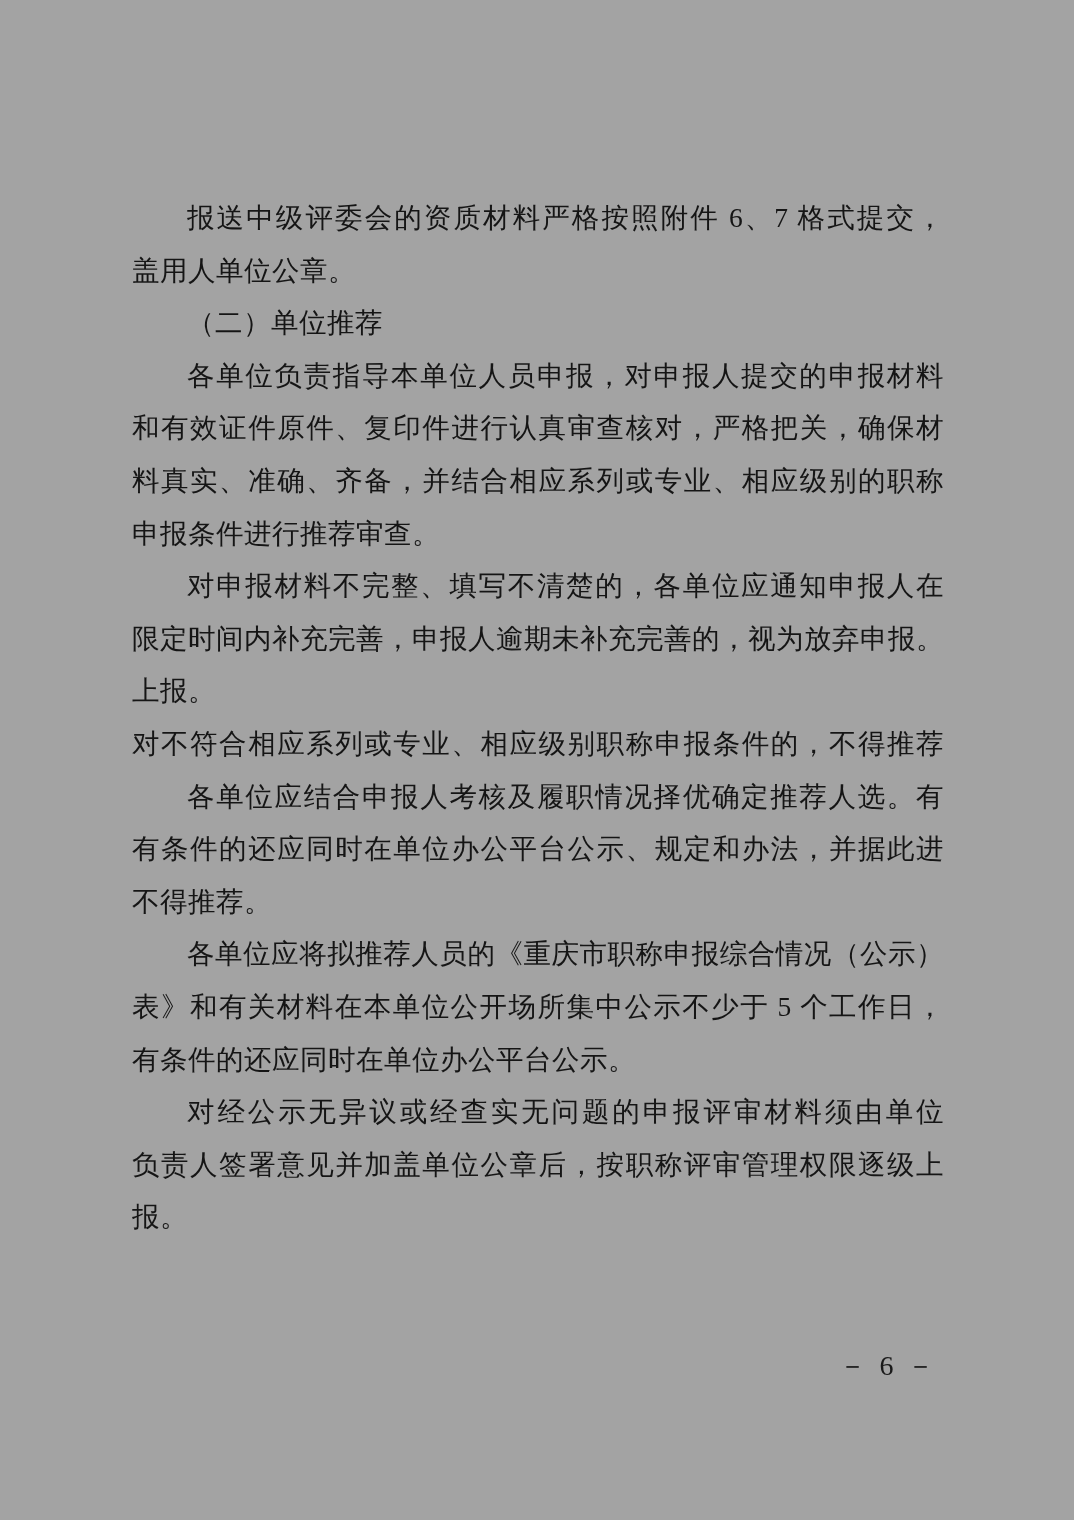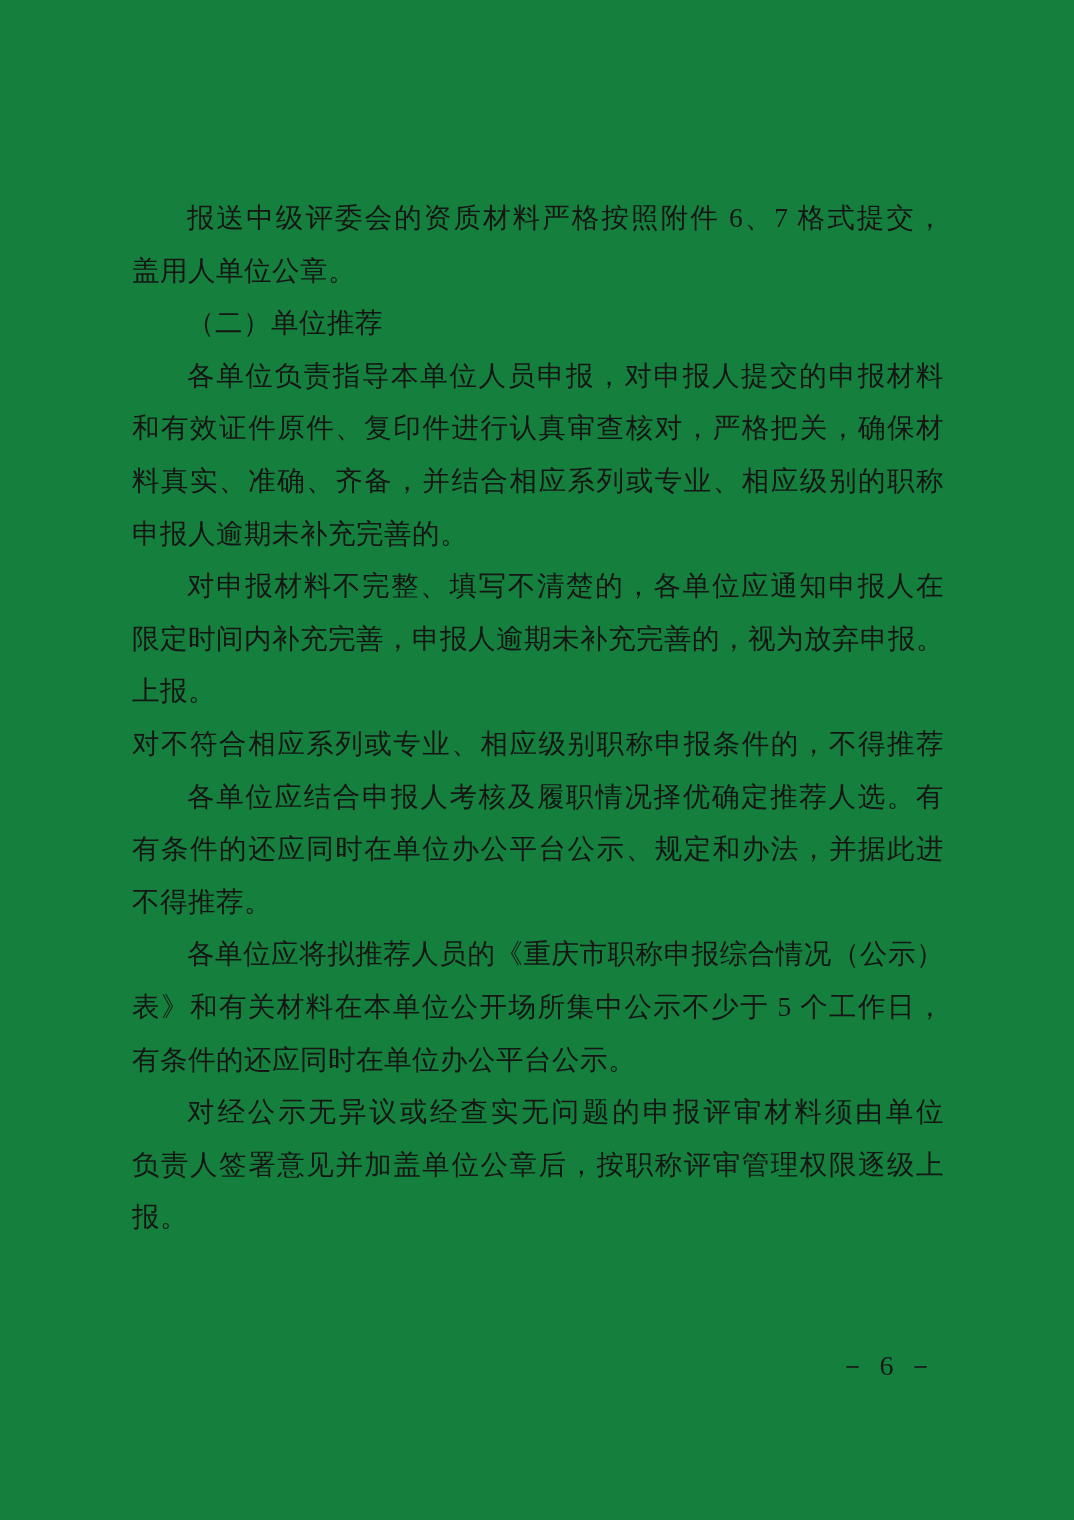--- a/index.html
+++ b/index.html
@@ -8,21 +8,21 @@
     height: 1520px;
     background: #ffffff;
     position: relative;
     overflow: hidden;
     font-family: "Liberation Serif", "DejaVu Serif", serif;
     color: #151515;
   }
   .doc-page {
     position: absolute;
     inset: 0;
-    background: #15803d;
+    background: #a3a3a3;
   }
   .doc-body {
     position: absolute;
     left: 132px;
     top: 192px;
     width: 812px;
     font-size: 27.5px;
   }
   .paragraph { margin: 0; padding: 0; }
   .line {
@@ -56,21 +56,21 @@
         <div class="line first">报送中级评委会的资质材料严格按照附件 6、7 格式提交，</div>
         <div class="line last">盖用人单位公章。</div>
       </div>
       <div class="paragraph heading">
         <div class="line first last">（二）单位推荐</div>
       </div>
       <div class="paragraph">
         <div class="line first">各单位负责指导本单位人员申报，对申报人提交的申报材料</div>
         <div class="line">和有效证件原件、复印件进行认真审查核对，严格把关，确保材</div>
         <div class="line">料真实、准确、齐备，并结合相应系列或专业、相应级别的职称</div>
-        <div class="line last">申报人逾期未补充完善的。</div>
+        <div class="line last">申报条件进行推荐审查。</div>
       </div>
       <div class="paragraph">
         <div class="line first">对申报材料不完整、填写不清楚的，各单位应通知申报人在</div>
         <div class="line">限定时间内补充完善，申报人逾期未补充完善的，视为放弃申报。</div>
         <div class="line last">上报。</div>
         <div class="line">对不符合相应系列或专业、相应级别职称申报条件的，不得推荐</div>
       </div>
       <div class="paragraph">
         <div class="line first">各单位应结合申报人考核及履职情况择优确定推荐人选。有</div>
         <div class="line">有条件的还应同时在单位办公平台公示、规定和办法，并据此进</div>

